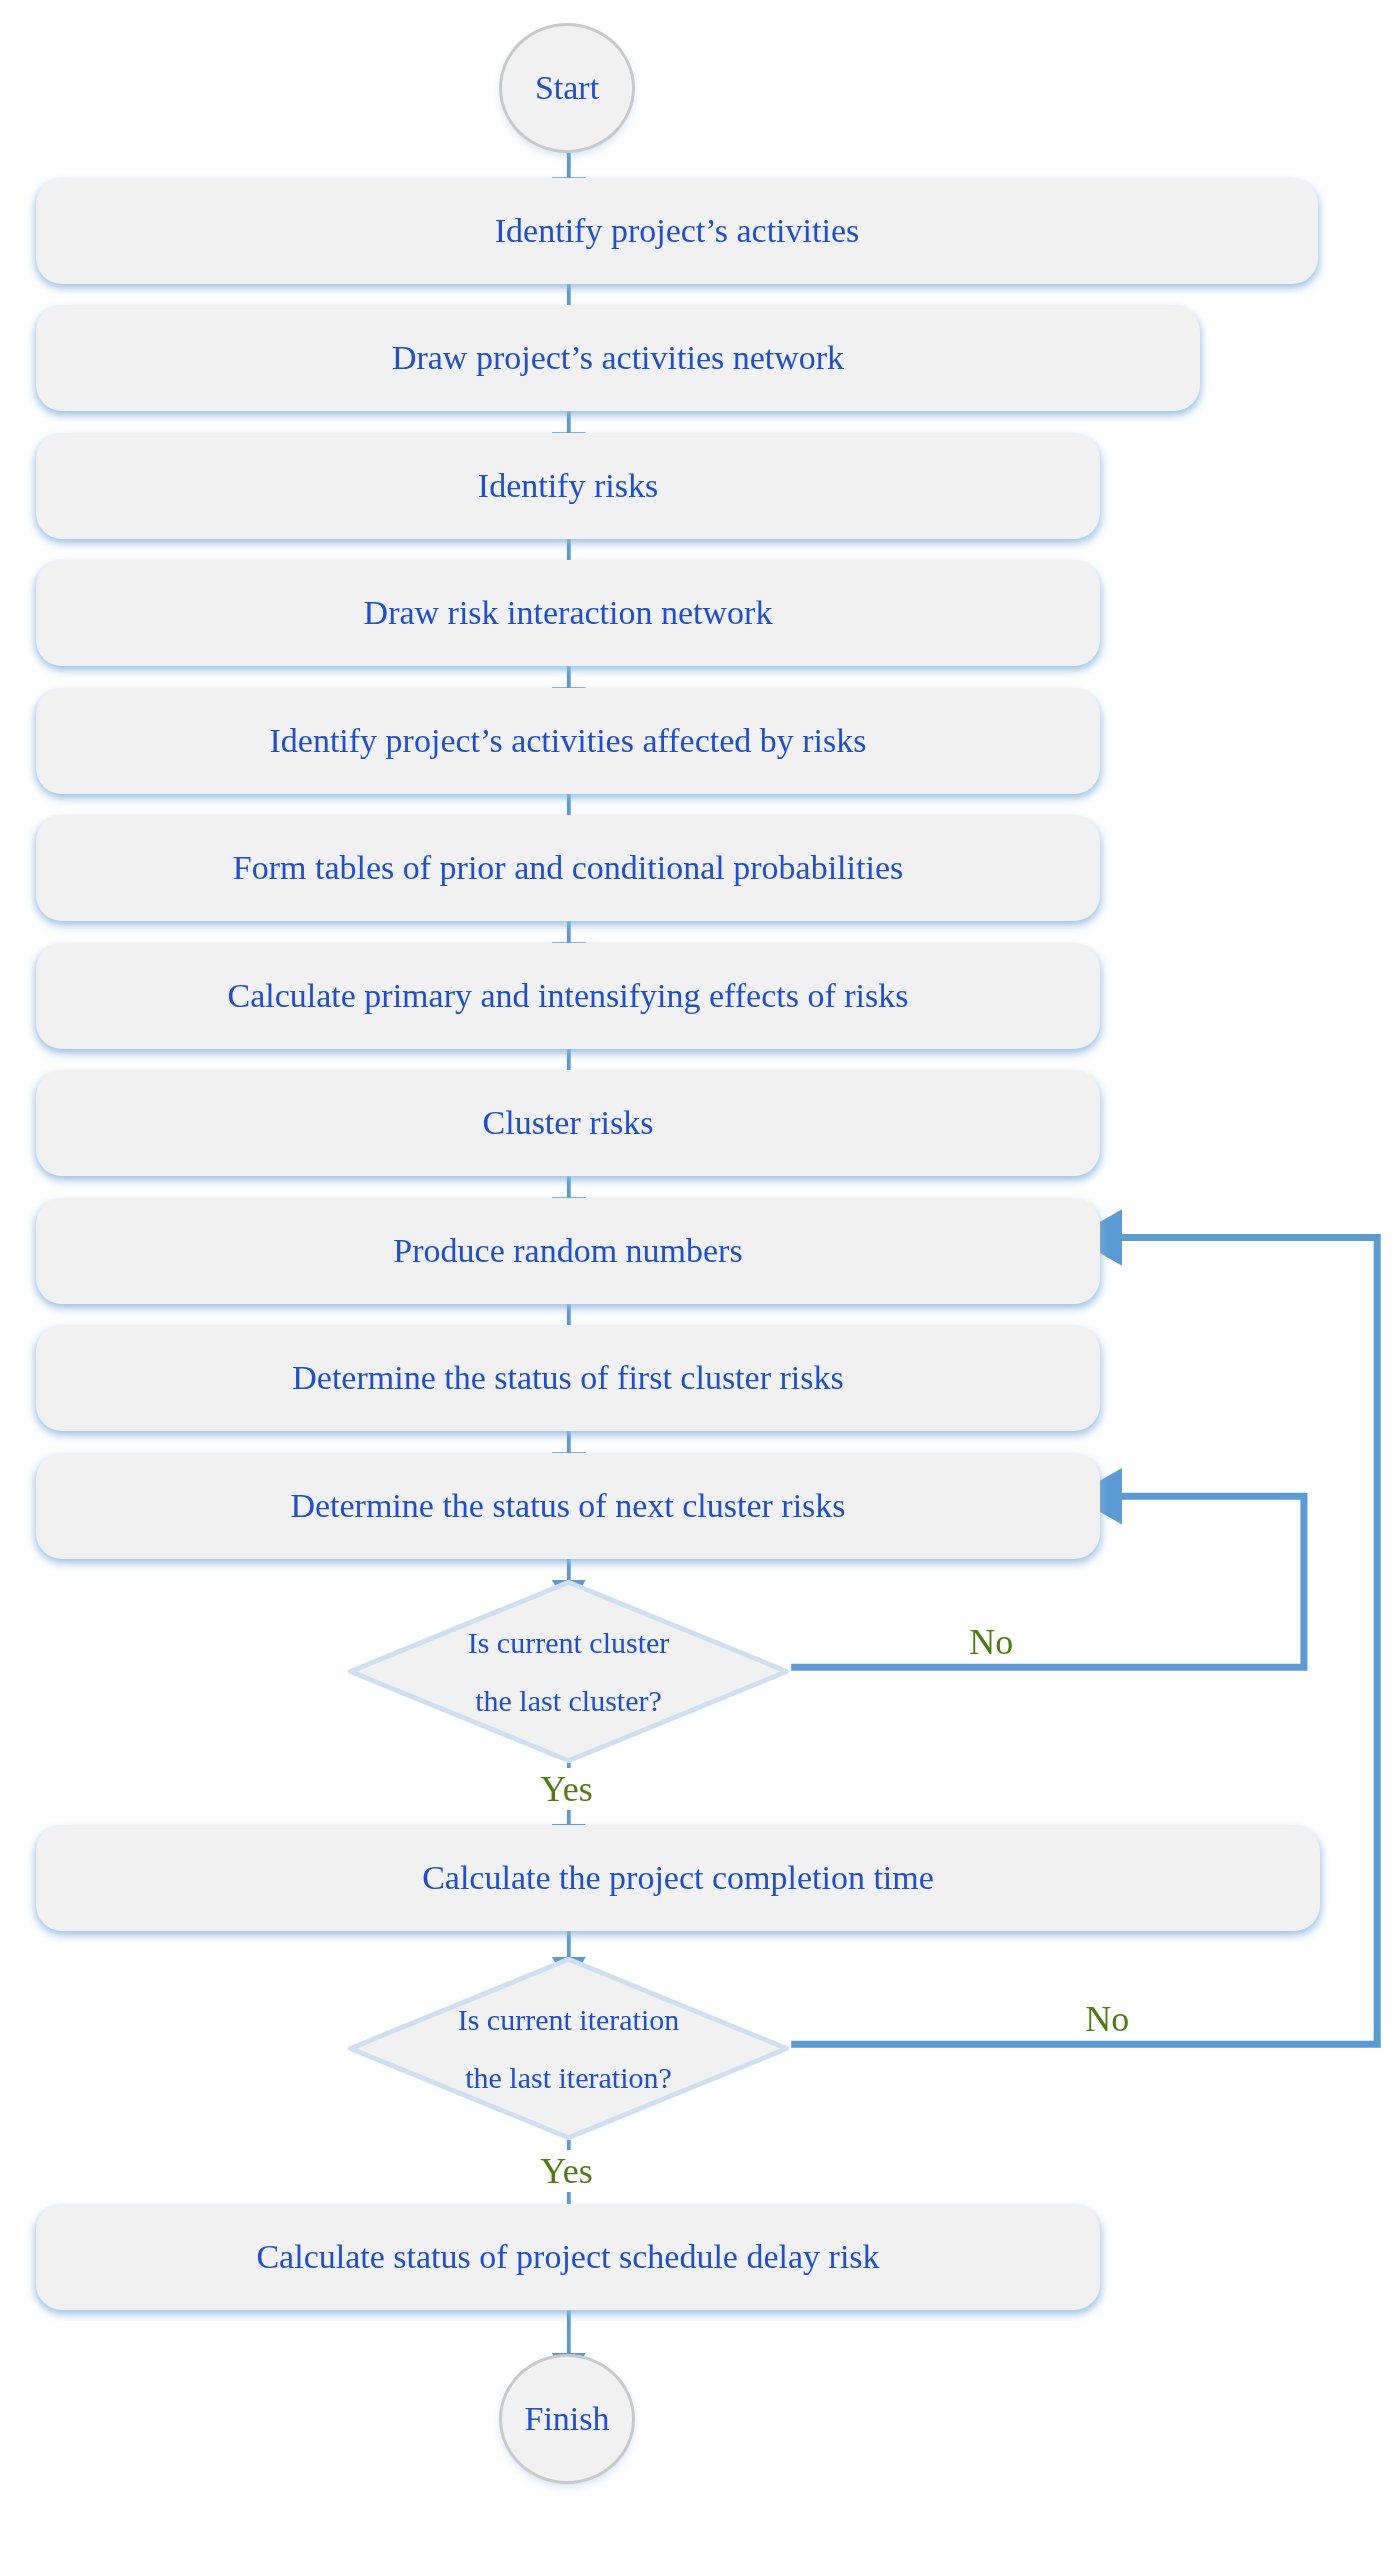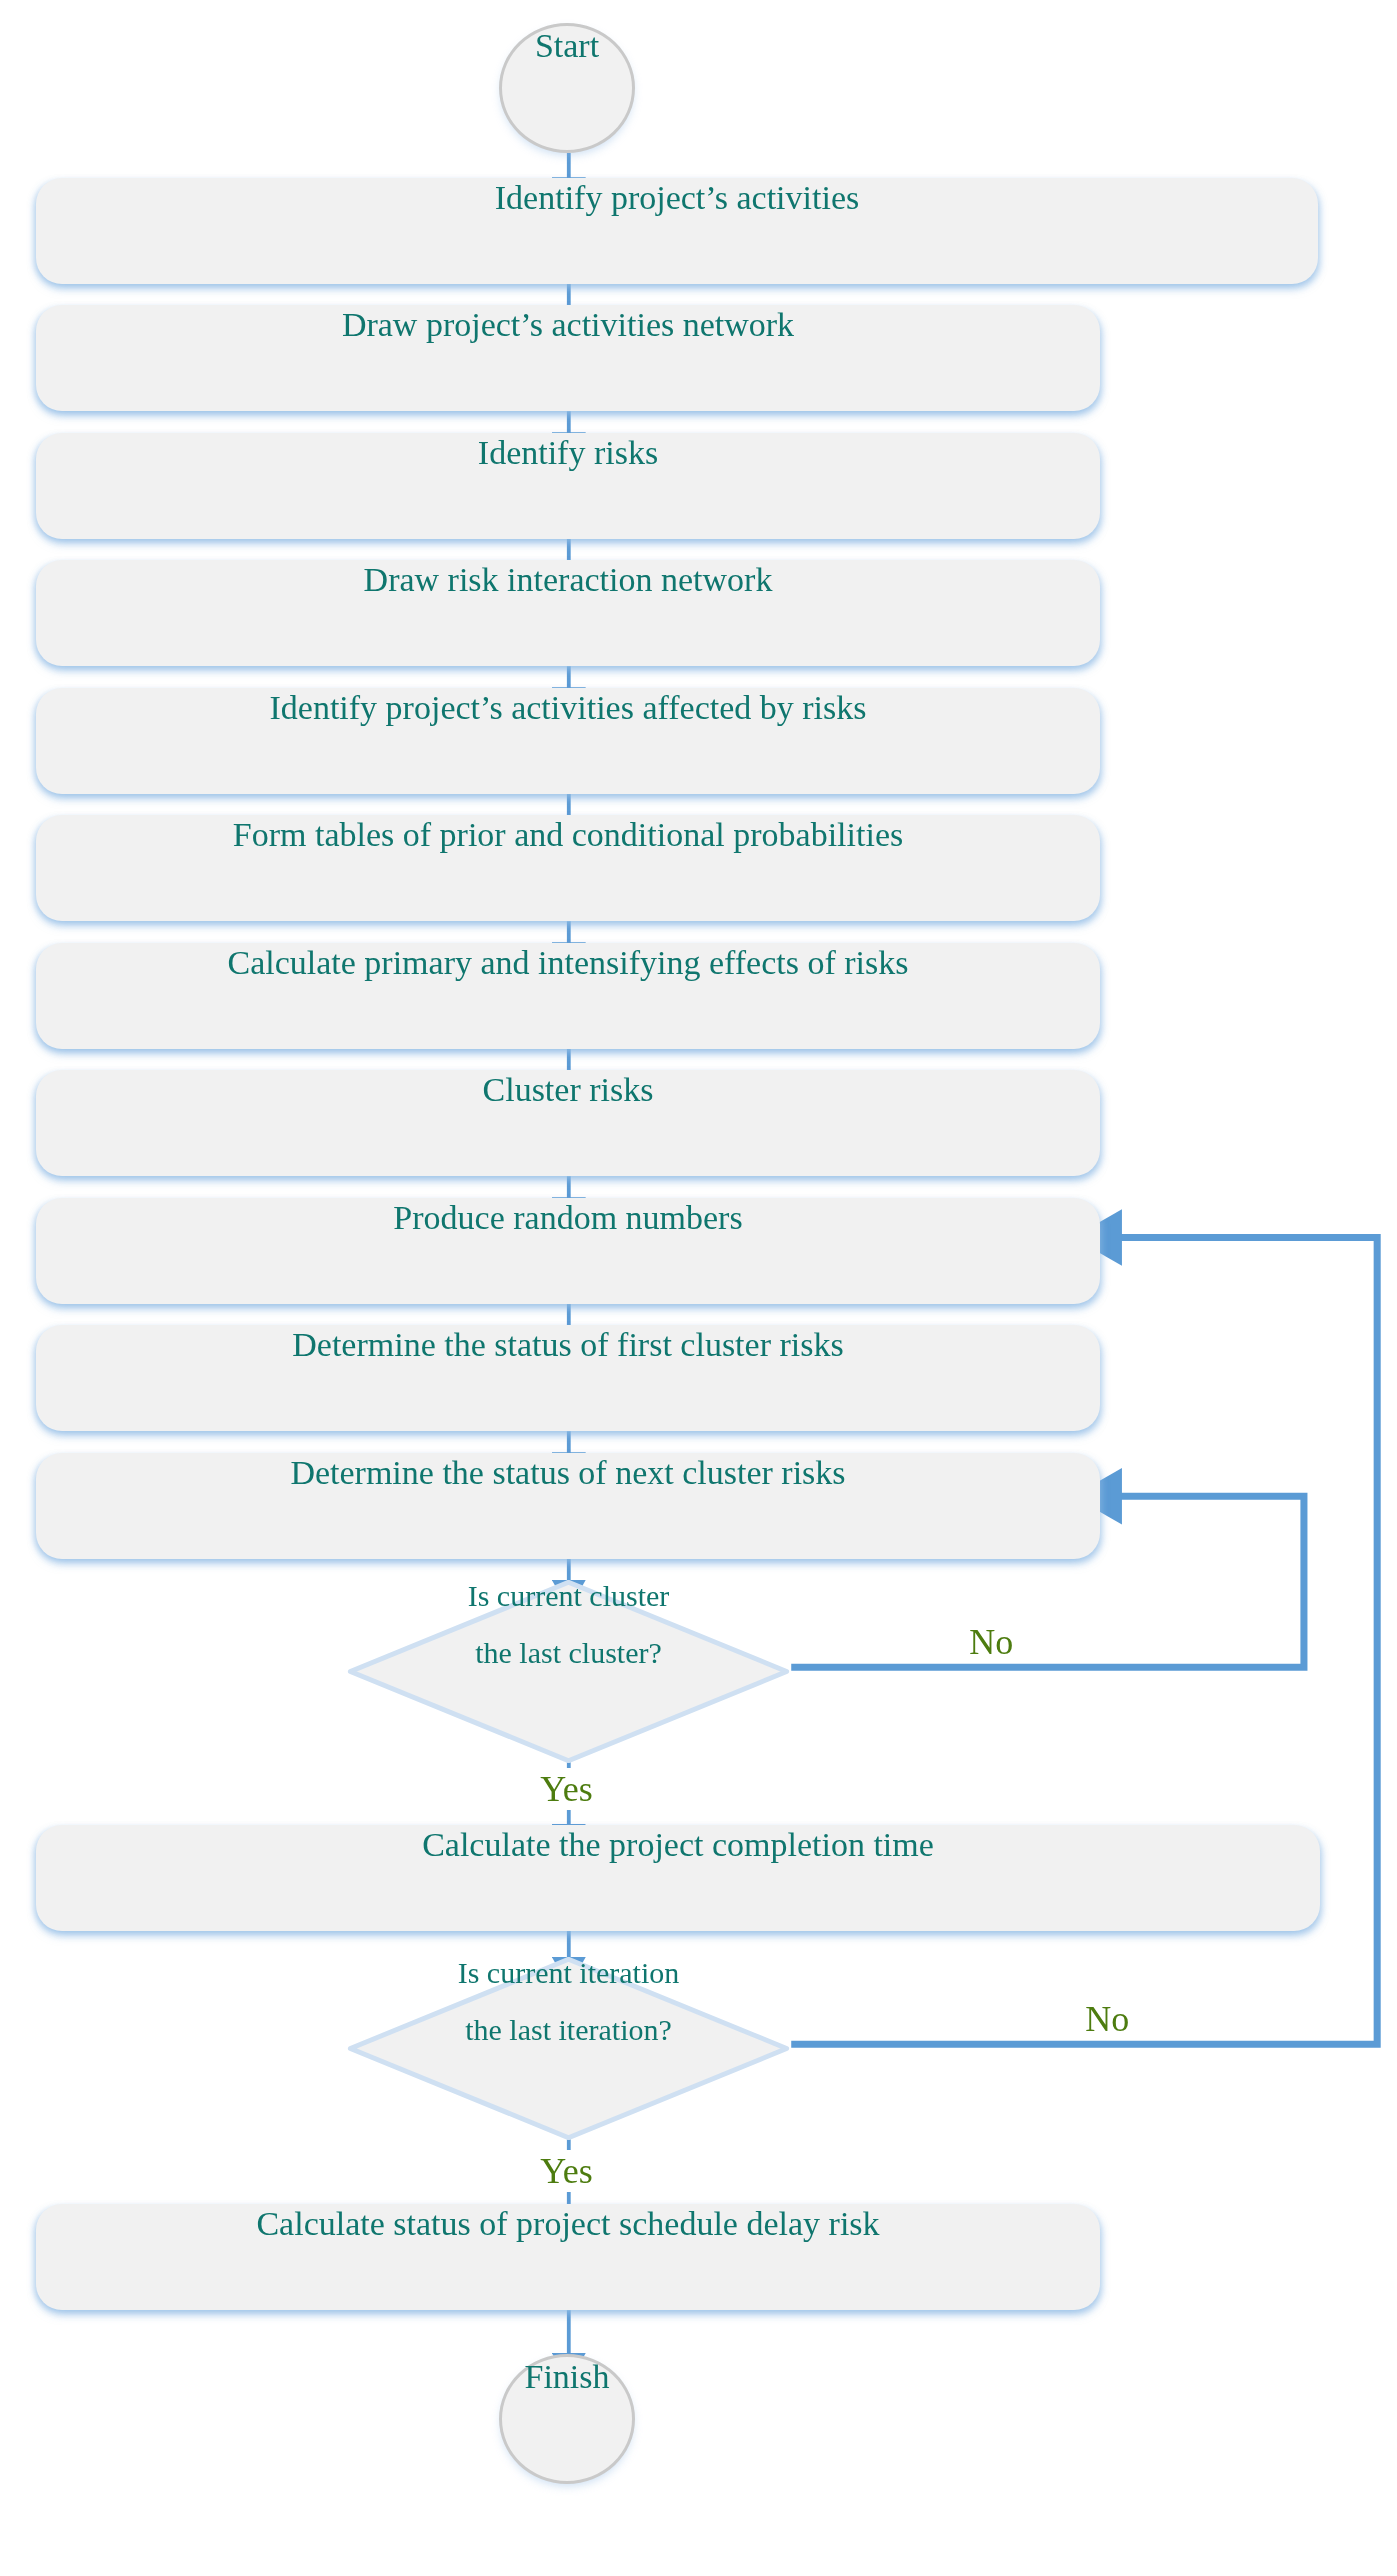--- a/index.html
+++ b/index.html
@@ -4,22 +4,22 @@
 <style>
   html,body{margin:0;padding:0;background:#ffffff;}
   body{width:1398px;height:2576px;position:relative;overflow:hidden;
        font-family:"Liberation Serif","DejaVu Serif",serif;}
   #stage{position:absolute;left:0;top:0;width:1398px;height:2576px;}
 
   svg.edges{position:absolute;left:0;top:0;width:1398px;height:2576px;pointer-events:none;}
 
   
   .node{position:absolute;box-sizing:border-box;display:flex;
-        align-items:flex-start;justify-content:center;text-align:center;
-        color:#0f766e;line-height:1.18;}
+        align-items:center;justify-content:center;text-align:center;
+        color:#1d4ed8;line-height:1.18;}
 
   .proc{
     background:#F1F1F1;
     border-radius:26px;
     box-shadow: 0 5.4px 8.7px -1.1px rgba(141,185,229,.55),
                 -3.8px 2.2px 6.5px -2.2px rgba(141,185,229,.50),
                 3.8px 3.3px 7.6px -2.2px rgba(141,185,229,.50);
     font-size:34px;
     padding:0 22px;
   }
@@ -102,21 +102,21 @@
   </svg>
 
   <div class="node term" style="left:499px;top:23px;width:136px;height:130px;">
     <span>Start</span>
   </div>
 
   <div class="node proc" style="left:36px;top:178px;width:1282px;height:106px;">
     <span>Identify  project’s activities</span>
   </div>
 
-  <div class="node proc" style="left:36px;top:305px;width:1064px;height:106px;">
+  <div class="node proc" style="left:36px;top:305px;width:1164px;height:106px;">
     <span>Draw  project’s activities network</span>
   </div>
 
   <div class="node proc" style="left:36px;top:433px;width:1064px;height:106px;">
     <span>Identify  risks</span>
   </div>
 
   <div class="node proc" style="left:36px;top:560px;width:1064px;height:106px;">
     <span>Draw risk interaction network</span>
   </div>

